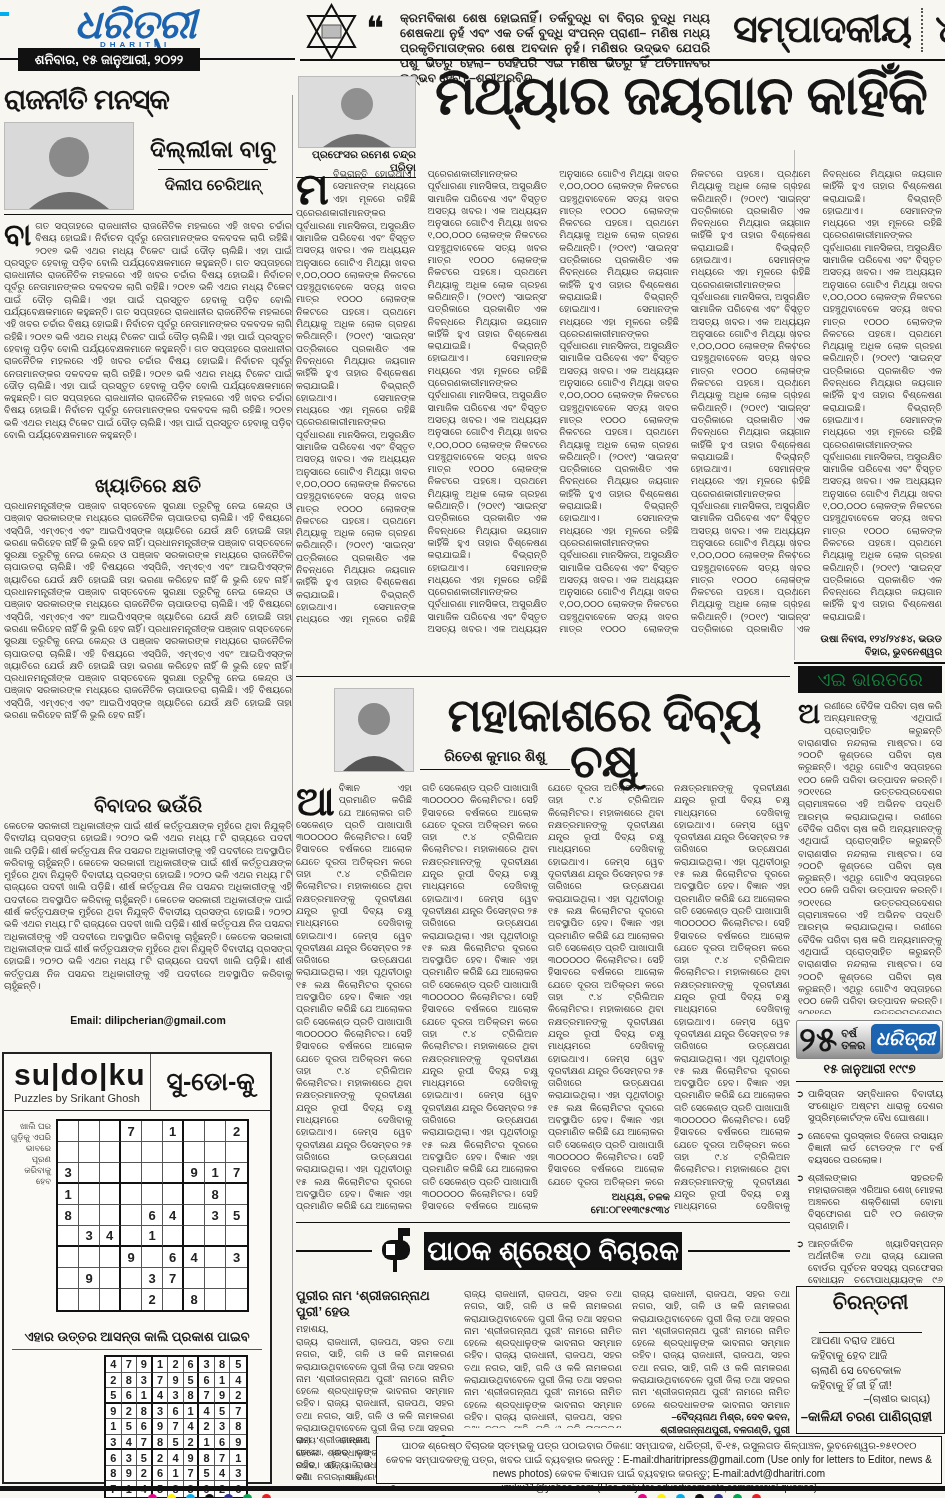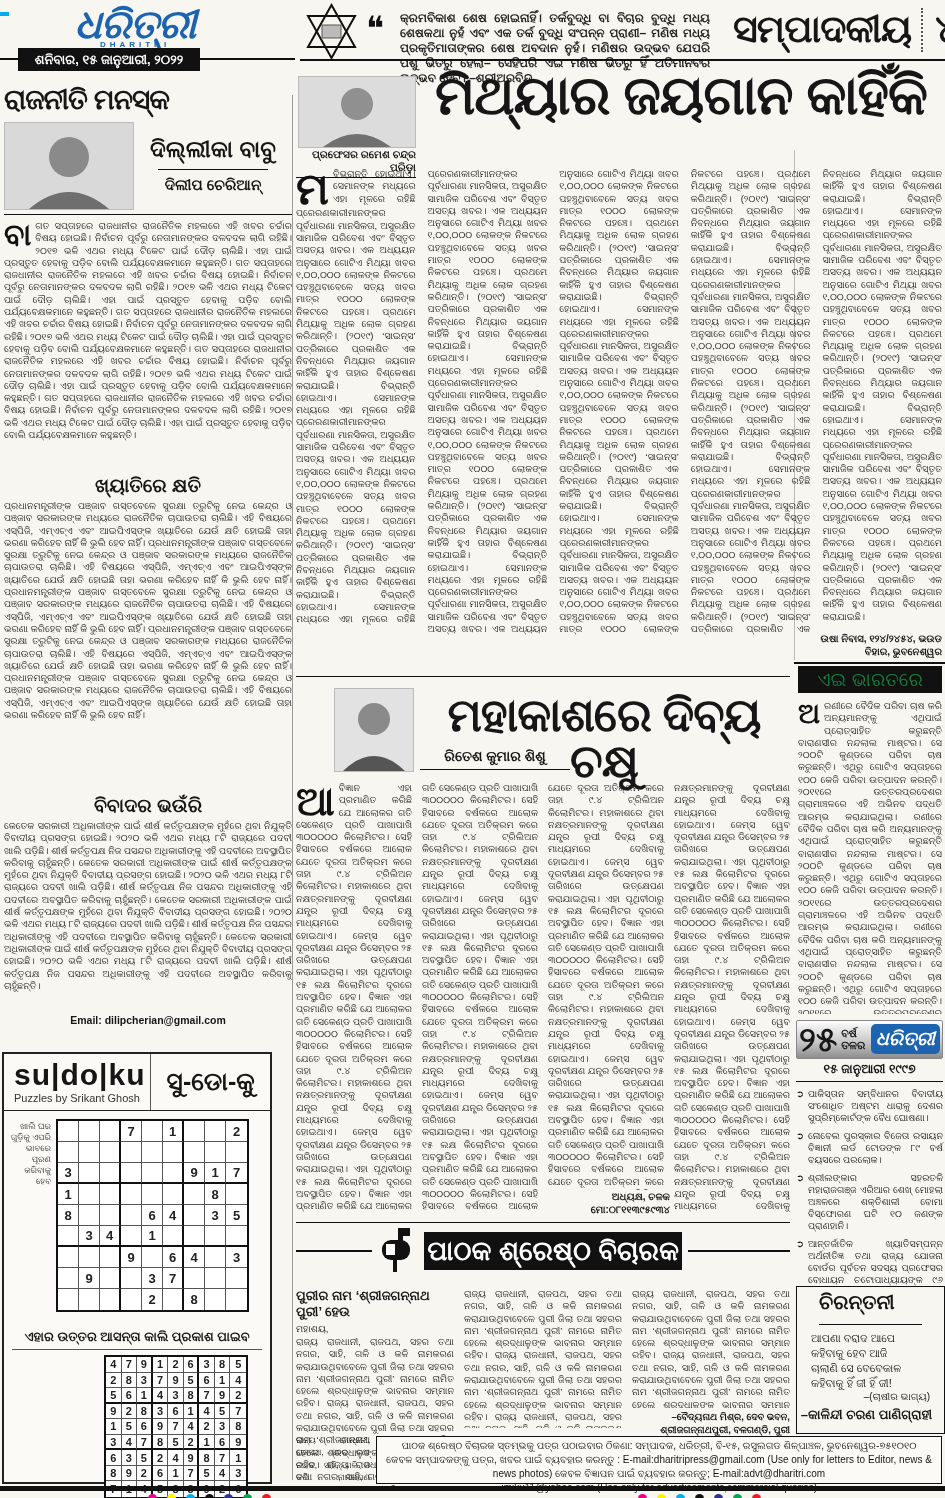--- a/index.html
+++ b/index.html
@@ -39,21 +39,21 @@
   .eib-head{background:#111;color:#15803d;font-size:19px;font-weight:normal;text-align:center;line-height:27px;}
   .ya-banner{background:linear-gradient(180deg,#fdfdfd,#c9c9c9 55%,#8d8d8d);border-radius:2px;border:1px solid #888;
              display:flex;align-items:center;justify-content:center;gap:4px;padding:3px 2px;}
   .ya-num{font-size:34px;font-weight:bold;line-height:.9;}
   .ya-label{font-size:11px;font-weight:bold;width:42px;line-height:12px;}
   .ya-brand{background:#1c63b0;color:#fff;font-size:19px;font-weight:bold;font-style:italic;border-radius:5px;padding:4px 5px;}
   .ya-date{font-size:12.5px;font-weight:bold;text-align:center;border-bottom:1px solid #111;padding:3px 0 4px;}
   .ya-item{font-size:9.5px;line-height:12px;text-align:justify;margin-top:6px;display:flex;gap:4px;}
   .ya-item .mk{font-weight:bold;flex:0 0 auto;}
   .chir{border:1.5px solid #111;background:#f8f6f0;}
-  .chir-title{font-size:20px;font-weight:bold;text-align:left;border-bottom:1.5px solid #111;width:70%;margin:4px auto 6px;padding-bottom:10px;}
+  .chir-title{font-size:20px;font-weight:bold;text-align:center;border-bottom:1.5px solid #111;width:70%;margin:4px auto 0;padding-bottom:18px;}
   .chir-line{font-size:11px;line-height:15px;padding-left:14px;}
   .chir-note{font-size:10px;text-align:right;padding-right:14px;}
   .chir-author{font-size:13px;font-weight:bold;text-align:right;padding-right:12px;margin-top:4px;}
   
   .sbox{border:2px solid #222;background:#fbfaf6;}
   .sbrand{font-size:30px;font-weight:bold;letter-spacing:1px;}
   .scredit{font-size:11px;color:#333;}
   .sodia{font-size:25px;font-weight:bold;}
   .sgrid{display:grid;background:#fff;border:2.5px solid #111;}
   .scell{display:flex;align-items:center;justify-content:center;border-right:1px solid #555;border-bottom:1px solid #555;

